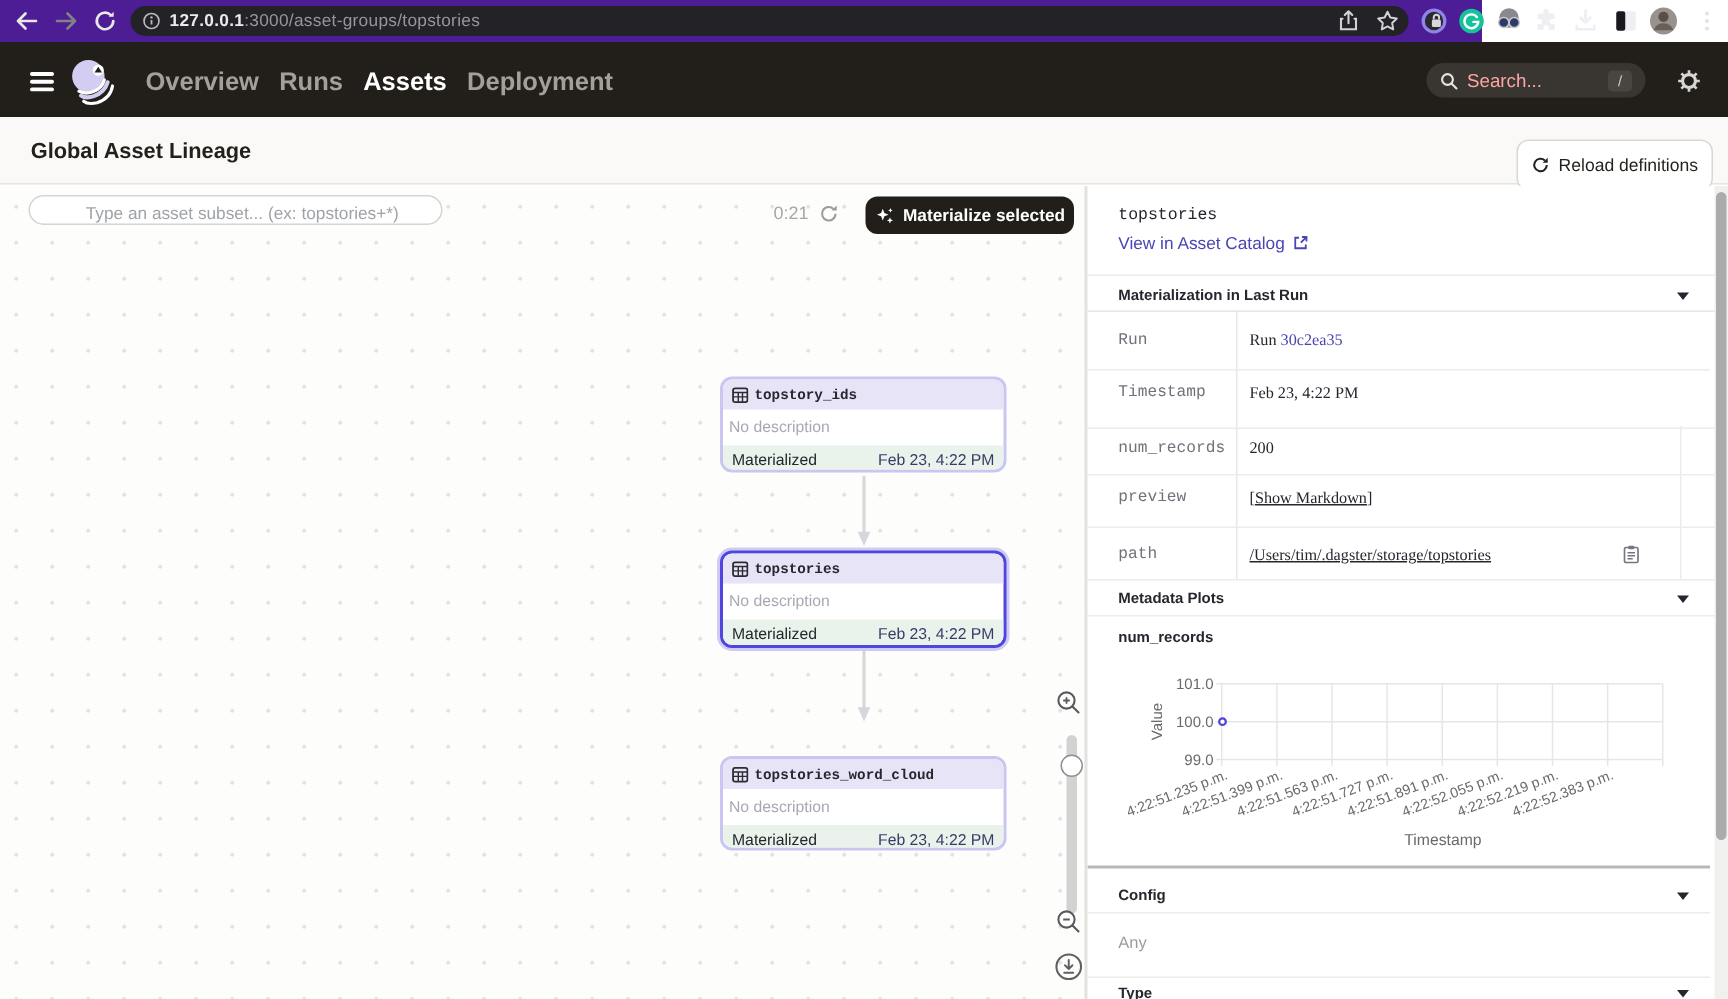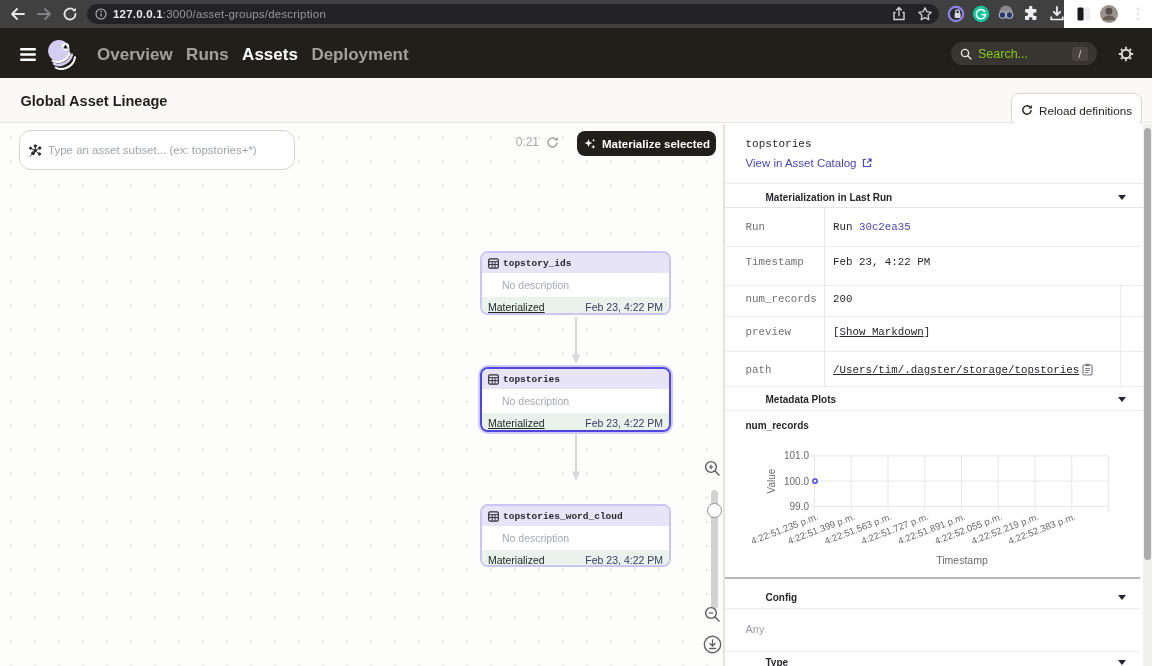--- a/index.html
+++ b/index.html
@@ -2,55 +2,55 @@
 <html><head>
 <meta charset="utf-8">
 <style>
   * { margin:0; padding:0; box-sizing:border-box; }
   html,body { width:1152px; height:666px; overflow:hidden; }
   body { font-family:"Liberation Sans", sans-serif; position:relative; background:#fff; }
   .abs { position:absolute; }
   .mono { font-family:"Liberation Mono", monospace; }
 
   
-  #chrome { position:absolute; top:0; left:0; width:1064px; height:28px; background:#404040; }
+  #chrome { position:absolute; top:0; left:0; width:988px; height:28px; background:#4c1d95; }
   #urlpill { position:absolute; top:4px; left:87px; width:852px; height:20px; border-radius:10px; background:#232226; }
 
   
   #nav { position:absolute; top:28px; left:0; width:1152px; height:50px; background:#221f1a; }
   .navlink { font-size:17px; font-weight:700; color:#a3a09b; }
   #searchpill { position:absolute; left:951px; top:14px; width:146px; height:23px; border-radius:12px; background:#393530; display:flex; align-items:center; }
 
   
   #pagehead { position:absolute; top:78px; left:0; width:1152px; height:45px; background:#faf9f7; border-bottom:1px solid #e5e4e1; }
   #reloadbtn { position:absolute; right:10px; top:15px; height:24px; background:#fff; border:1px solid #d9d8d4; border-radius:8px; display:flex; align-items:center; padding:16px 9px; gap:6px; font-size:11.7px; color:#231f1b; }
 
   
   #graph { position:absolute; top:124px; left:0; width:724px; height:542px; background:#fdfdfc;
     background-image:radial-gradient(circle, #e1e2e3 1.4px, rgba(0,0,0,0) 1.4px);
     background-size:24px 24px; background-position:-1.2px 1.8px; border-right:1px solid #e3e2df; }
-  #subsetinput { position:absolute; left:19px; top:6px; width:276px; height:40px; background:#fff; border:1px solid #d4d4d1; border-radius:12px; display:flex; align-items:center; padding-left:9px; gap:6px; }
+  #subsetinput { position:absolute; left:19px; top:6px; width:276px; height:20px; background:#fff; border:1px solid #d4d4d1; border-radius:12px; display:flex; align-items:center; padding-left:9px; gap:6px;flex-direction:column; }
   #matbtn { position:absolute; left:577px; top:7px; width:139px; height:25px; background:#221f1b; border-radius:8px; color:#fff; font-size:11.5px; font-weight:700; display:flex; align-items:center; justify-content:center; gap:5px; }
 
   .node { position:absolute; left:480px; width:191px; border:2px solid #cbc6f1; border-radius:8px; background:#fff; overflow:hidden; }
   .node .hd { height:20px; background:#e8e4f8; display:flex; align-items:center; padding-left:6px; gap:4px; }
   .node .hd span { font-family:"Liberation Mono", monospace; font-size:9.5px; font-weight:700; color:#26272e; }
-  .node .bd { height:24px; display:flex; align-items:center; padding-left:20px; font-size:10.5px; color:#a6a8b5; }
+  .node .bd { height:24px; display:flex; align-items:center; padding-left:4px; font-size:10.5px; color:#a6a8b5; }
   .node .ft { height:20px; background:#eaf2ec; display:flex; align-items:center; justify-content:space-between; padding:0 6px 0 6px; font-size:10.5px; }
-  .node .ft .m { color:#21292b;text-decoration:underline; }
+  .node .ft .m { color:#21292b; }
   .node .ft .d { color:#383c65; }
   .node.sel { border-color:#4f46e0; box-shadow:0 0 0 2px #cfcbf4; }
 
   
   #panel { position:absolute; top:124px; left:725px; width:427px; height:542px; background:#fff; }
-  .sechead { position:absolute; left:20.5px; font-size:10px; font-weight:700; color:#26272e;margin-left:20px; }
+  .sechead { position:absolute; left:20.5px; font-size:10px; font-weight:700; color:#26272e; }
   .caret { position:absolute; width:0; height:0; border-left:4.5px solid rgba(0,0,0,0); border-right:4.5px solid rgba(0,0,0,0); border-top:5px solid #26272e; }
   .hline { position:absolute; left:0; height:1px; background:#ececea; }
   .key { position:absolute; left:20.5px; font-family:"Liberation Mono", monospace; font-size:10.8px; color:#70717a; }
-  .val { position:absolute; left:108px; font-family:Liberation Mono, monospace; font-size:10.8px; color:#26272e; }
+  .val { position:absolute; left:108px; font-family:Liberation Serif, serif; font-size:10.8px; color:#26272e; }
 </style>
 </head>
 <body>
 
 <div id="chrome">
   <svg class="abs" style="left:9px;top:5px" width="18" height="18" viewBox="0 0 18 18">
       <path d="M3 9h12M3 9l5-5M3 9l5 5" stroke="#e8e8e8" stroke-width="1.8" fill="none" stroke-linecap="round" stroke-linejoin="round"></path>
     </svg>
   <svg class="abs" style="left:35px;top:5px" width="18" height="18" viewBox="0 0 18 18">
       <path d="M15 9H3M15 9l-5-5M15 9l-5 5" stroke="#828186" stroke-width="1.8" fill="none" stroke-linecap="round" stroke-linejoin="round"></path>
@@ -60,21 +60,21 @@
       <path d="M14.8 2.8v3.4h-3.4z" fill="#e8e8e8"></path>
     </svg>
   <div id="urlpill"></div>
   <svg class="abs" style="left:95px;top:8px" width="12" height="12" viewBox="0 0 12 12">
       <circle cx="6" cy="6" r="5" stroke="#b9b8bd" stroke-width="1.1" fill="none"></circle>
       <path d="M6 5.4v3" stroke="#b9b8bd" stroke-width="1.2"></path>
       <circle cx="6" cy="3.6" r=".8" fill="#b9b8bd"></circle>
     </svg>
   <div class="abs" style="left:113px;top:0;height:28px;display:flex;align-items:center;font-size:11.5px;letter-spacing:.2px">
       <span style="color:#eceaee;font-weight:700">127.0.0.1</span>
-      <span style="color:#97969b">:3000/asset-groups/description</span>
+      <span style="color:#97969b">:3000/asset-groups/topstories</span>
     </div>
   <svg class="abs" style="left:891px;top:6px" width="16" height="16" viewBox="0 0 16 16">
       <path d="M8 1.5v8M8 1.5 5.5 4M8 1.5 10.5 4" stroke="#d2d1d5" stroke-width="1.4" fill="none" stroke-linecap="round" stroke-linejoin="round"></path>
       <path d="M4 6.5H3v7h10v-7h-1" stroke="#d2d1d5" stroke-width="1.4" fill="none" stroke-linecap="round"></path>
     </svg>
   <svg class="abs" style="left:917px;top:6px" width="16" height="16" viewBox="0 0 16 16">
       <path d="M8 1.8l1.9 3.9 4.3.6-3.1 3 .7 4.3L8 11.6l-3.8 2 .7-4.3-3.1-3 4.3-.6z" stroke="#d2d1d5" stroke-width="1.3" fill="none" stroke-linejoin="round"></path>
     </svg>
 
   <circle class="abs"></circle>
@@ -135,21 +135,21 @@
     <span class="navlink">Overview</span>
       <span class="navlink">Runs</span>
       <span class="navlink" style="color:#fff">Assets</span>
       <span class="navlink">Deployment</span>
   </div>
   <div id="searchpill">
     <svg style="margin-left:9px" width="12" height="12" viewBox="0 0 12 12">
         <circle cx="5" cy="5" r="3.6" stroke="#e6e4e1" stroke-width="1.4" fill="none"></circle>
         <path d="M7.8 7.8 11 11" stroke="#e6e4e1" stroke-width="1.4" stroke-linecap="round"></path>
       </svg>
-    <span style="margin-left:6px;font-size:12.5px;color:#84cc16">Search...</span>
+    <span style="margin-left:6px;font-size:12.5px;color:#fca5a5">Search...</span>
     <div style="position:absolute;right:9px;top:5px;width:16px;height:14px;border-radius:3px;background:#4a463f;color:#ccc9c4;font-size:10px;display:flex;align-items:center;justify-content:center">/</div>
   </div>
   <svg class="abs" style="left:1118px;top:18px" width="16" height="16" viewBox="0 0 16 16">
       <g stroke="#d8d6d3" fill="none">
         <circle cx="8" cy="8" r="4.3" stroke-width="2.1"></circle>
         <path d="M8 .8v2.4M8 12.8v2.4M.8 8h2.4M12.8 8h2.4M2.9 2.9l1.7 1.7M11.4 11.4l1.7 1.7M13.1 2.9l-1.7 1.7M4.6 11.4l-1.7 1.7" stroke-width="1.8"></path>
       </g>
     </svg>
 </div>
 

